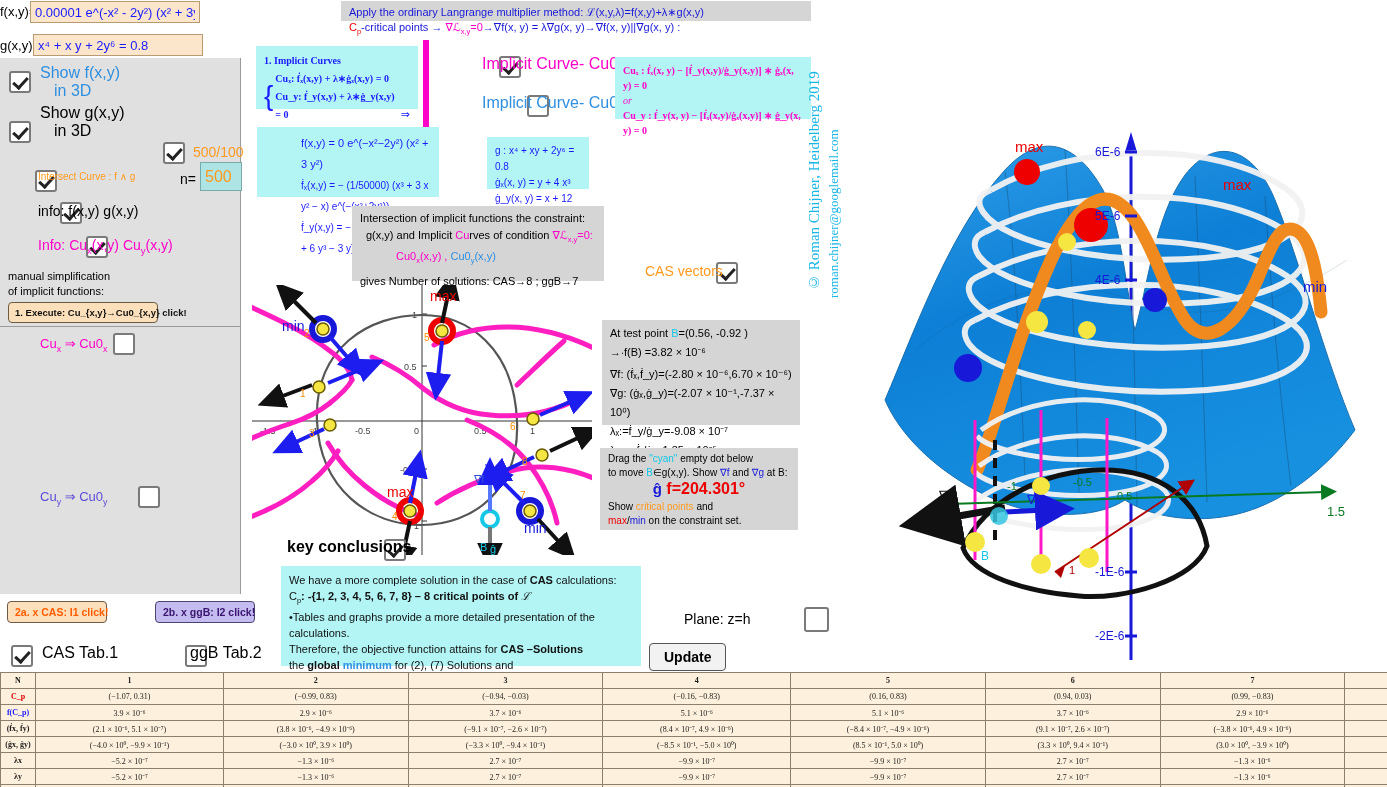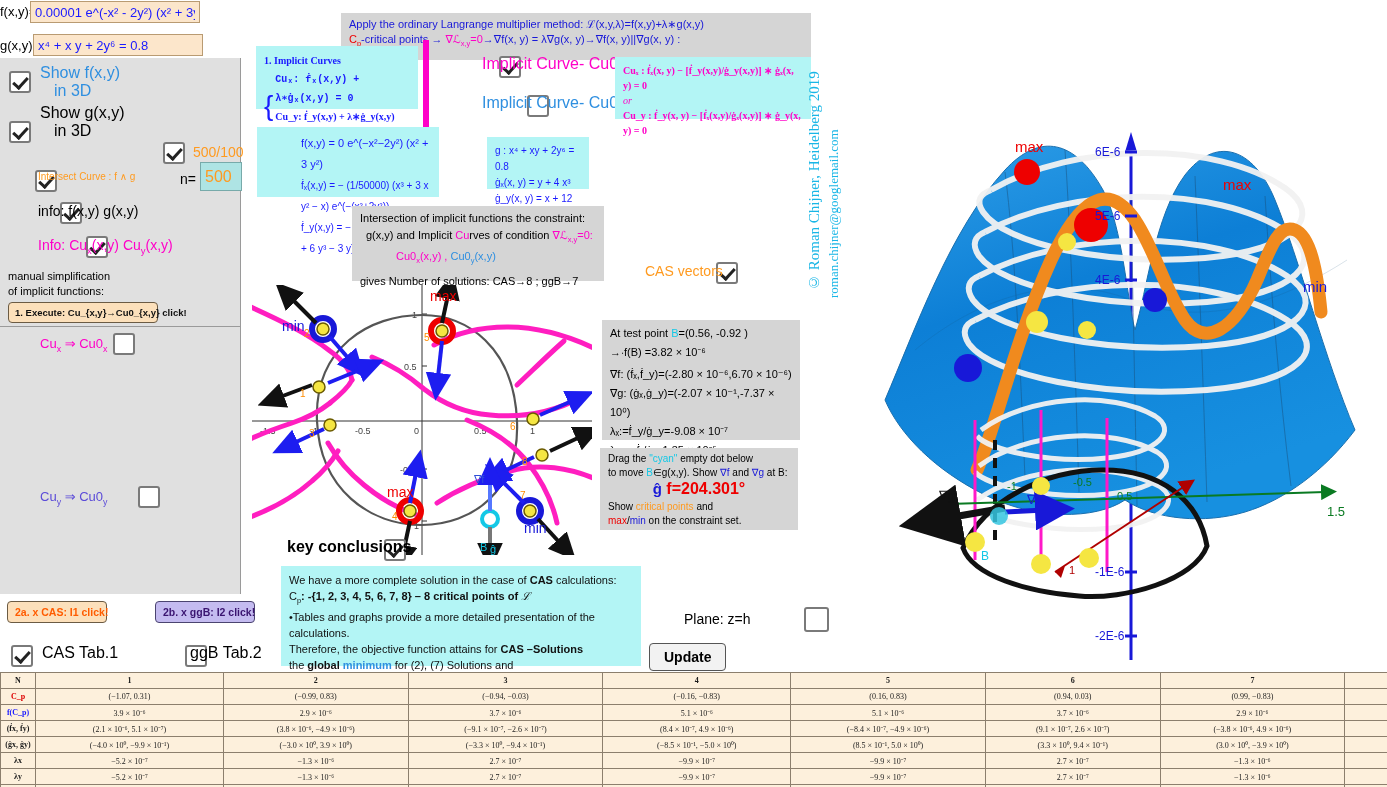--- a/index.html
+++ b/index.html
@@ -154,36 +154,36 @@
   <button class="abs btn-ggb" style="left:155px;top:543px;width:100px;">2b. x ggB: I2 click!</button>
 </div>
 
 
 <span class="abs chk on" style="left:11px;top:643px;"></span>
 <span class="abs f16" style="left:42px;top:644px;">CAS Tab.1</span>
 <span class="abs chk" style="left:159px;top:643px;"></span>
 <span class="abs f16" style="left:190px;top:644px;">ggB  Tab.2</span>
 
 
-<div class="abs greybox" style="left:341px;top:13px;width:470px;height:47px;line-height:15px;">
+<div class="abs greybox" style="left:341px;top:1px;width:470px;height:20px;line-height:15px;">
   <div class="f11">
     <span class="t-dkblue">Apply the ordinary Langrange multiplier method: </span><span class="t-dkblue">ℒ(x,y,λ)=f(x,y)+λ∗g(x,y)</span>
   </div>
   <div class="f11">
     <span class="t-red">C</span><sub class="t-red">p</sub><span class="t-dkblue">-critical points → </span><span class="t-magenta">∇ℒ</span><sub class="t-magenta">x,y</sub><span class="t-magenta">=0</span><span class="t-dkblue">→∇f(x, y) = λ∇g(x, y)→∇f(x, y)||∇g(x, y) :</span>
   </div>
 </div>
 
 
 <div class="abs cyanbox" style="left:256px;top:46px;width:162px;height:63px;line-height:17px;">
   <div class="f10" style="font-weight:bold;font-family:'Liberation Serif',serif;color:#1a1aff;">1. Implicit  Curves</div>
   <div style="display:flex;align-items:center;">
     <span style="font-size:28px;color:#1a1aff;line-height:0.8;">{</span>
     <span style="display:inline-block;margin-left:2px;">
-      <span class="f10" style="font-family:Liberation Mono, monospace;color:#1a1aff;font-weight:bold;">Cuₓ: ḟₓ(x,y) + λ∗ġₓ(x,y) = 0</span><br>
+      <span class="f10" style="font-family:Liberation Serif, serif;color:#1a1aff;font-weight:bold;">Cuₓ: ḟₓ(x,y) + λ∗ġₓ(x,y) = 0</span><br>
       <span class="f10" style="font-family:'Liberation Serif',serif;color:#1a1aff;font-weight:bold;">Cu_y: ḟ_y(x,y) + λ∗ġ_y(x,y) = 0</span>
     </span>
     <span class="f11" style="color:#1a1aff;align-self:flex-end;">⇒</span>
   </div>
 </div>
 <div class="abs" style="left:423px;top:40px;width:6px;height:88px;background:#ff00c8;"></div>
 
 
 <span class="abs chk on" style="left:448px;top:54px;"></span>
 <span class="abs f16 t-magenta" style="left:482px;top:55px;">
@@ -225,21 +225,21 @@
     <span class="t-magenta">Cu0</span><sub class="t-magenta">x</sub><span class="t-magenta">(x,y) ,  </span><span class="t-blue">Cu0</span><sub class="t-blue">y</sub><span class="t-blue">(x,y)</span>
   </div>
   <div class="f11" style="margin-top:4px;">gives Number of solutions: CAS→8   ;  ggB→7</div>
 </div>
 
 
 <span class="abs chk on" style="left:613px;top:260px;"></span>
 <span class="abs f14 t-orange" style="left:645px;top:263px;">CAS vectors</span>
 
 
-<div class="abs greybox" style="left:602px;top:320px;width:198px;height:120px;line-height:19px;">
+<div class="abs greybox" style="left:602px;top:320px;width:198px;height:105px;line-height:19px;">
   <div class="f11">
     <span>At test point </span><span class="t-cyan">B</span><span>=(0.56, -0.92 )</span>
   </div>
   <div class="f11">→∙f(B) =3.82 × 10⁻⁶</div>
   <div class="f11" style="margin-top:3px;">∇f: (ḟₓ,ḟ_y)=(-2.80 × 10⁻⁶,6.70 × 10⁻⁶)</div>
   <div class="f11">∇g:  (ġₓ,ġ_y)=(-2.07 × 10⁻¹,-7.37 × 10⁰)</div>
   <div class="f11">λₓ:=ḟ_y/ġ_y=-9.08 × 10⁻⁷</div>
   <div class="f11">λ_y:=ḟₓ/ġₓ=1.35 × 10⁻⁵</div>
 </div>
 

